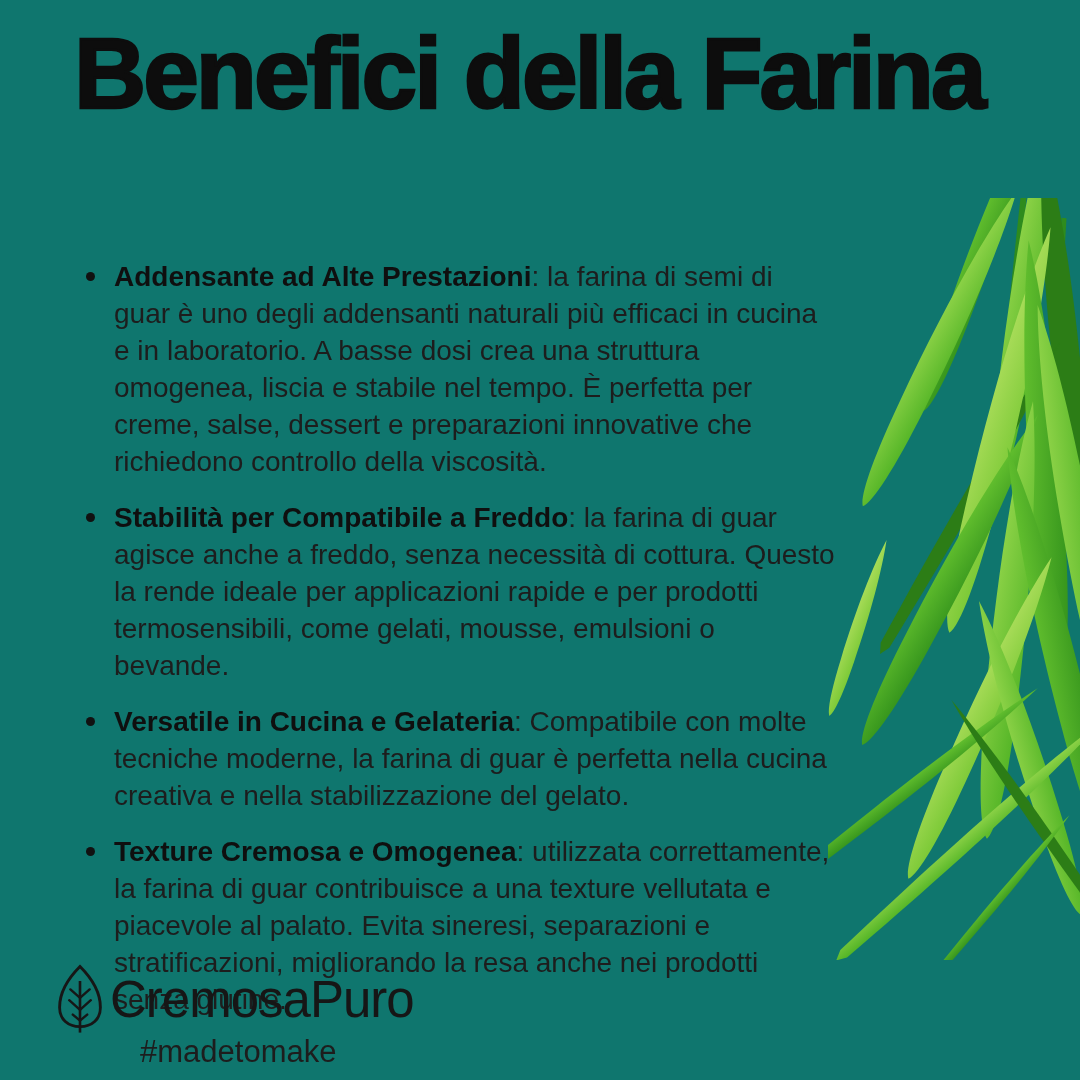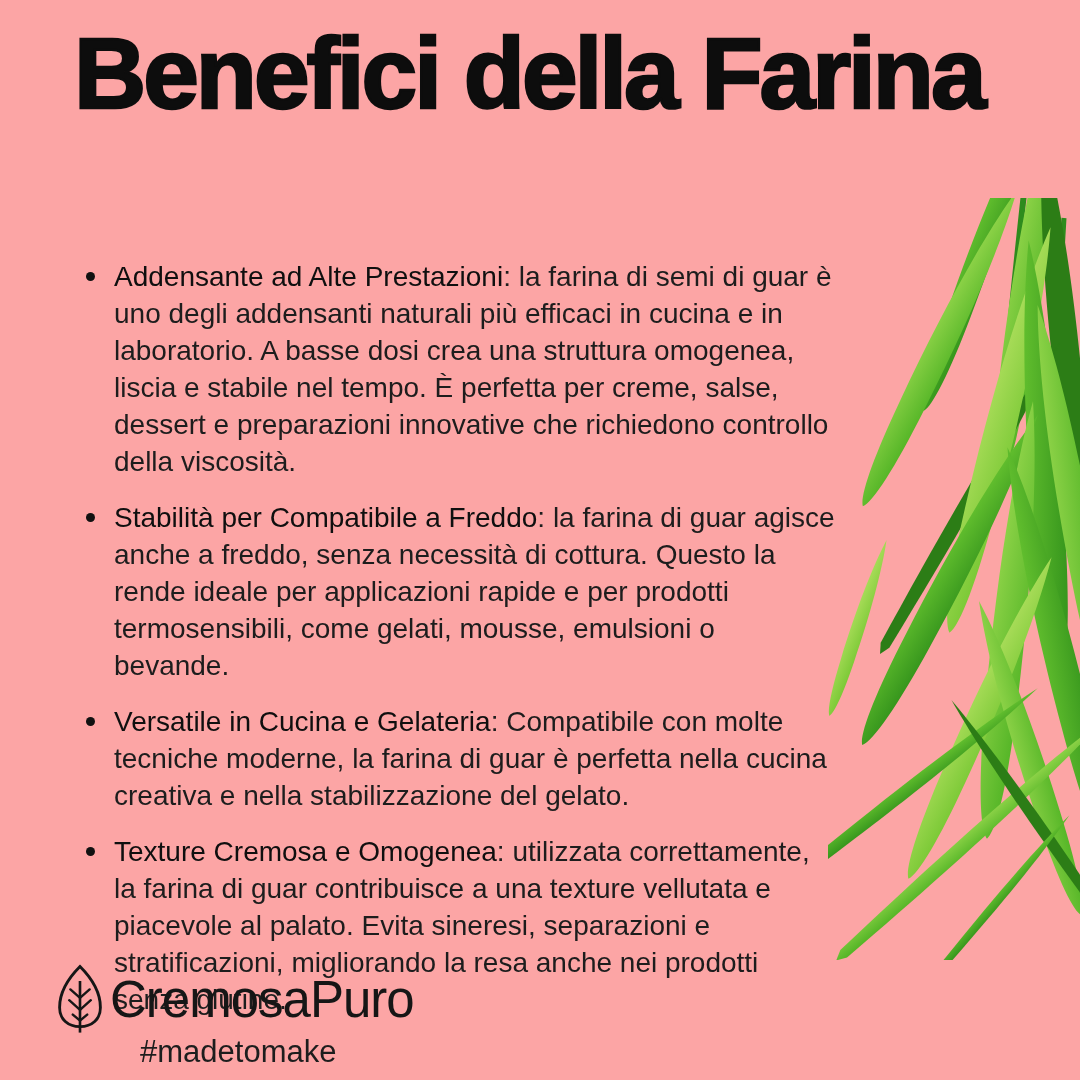--- a/index.html
+++ b/index.html
@@ -1,21 +1,21 @@
 <!DOCTYPE html>
 <html><head>
 <meta charset="utf-8">
 <style>
   * { margin: 0; padding: 0; box-sizing: border-box; }
   html, body { background: #ffffff; }
   .page {
     position: relative;
     width: 1080px;
     height: 1080px;
-    background: #fca5a5;
+    background: #0f766e;
     overflow: hidden;
     font-family: "Liberation Sans", sans-serif;
     color: #161616;
     padding-left: 8px;
   }
   
   .title {
     position: absolute;
     top: 26px;
     left: 74px;
@@ -49,21 +49,21 @@
   .benefits li::before {
     content: "";
     position: absolute;
     left: 2px;
     top: 14px;
     width: 9px;
     height: 9px;
     border-radius: 50%;
     background: #111;
   }
-  .benefits li b { font-weight: 400; color: #0f0f0f; }
+  .benefits li b { font-weight: 700; color: #0f0f0f; }
   
   .photo {
     position: absolute;
     top: 198px;
     right: 0;
     width: 252px;
     height: 762px;
     z-index: 1;
   }
   

